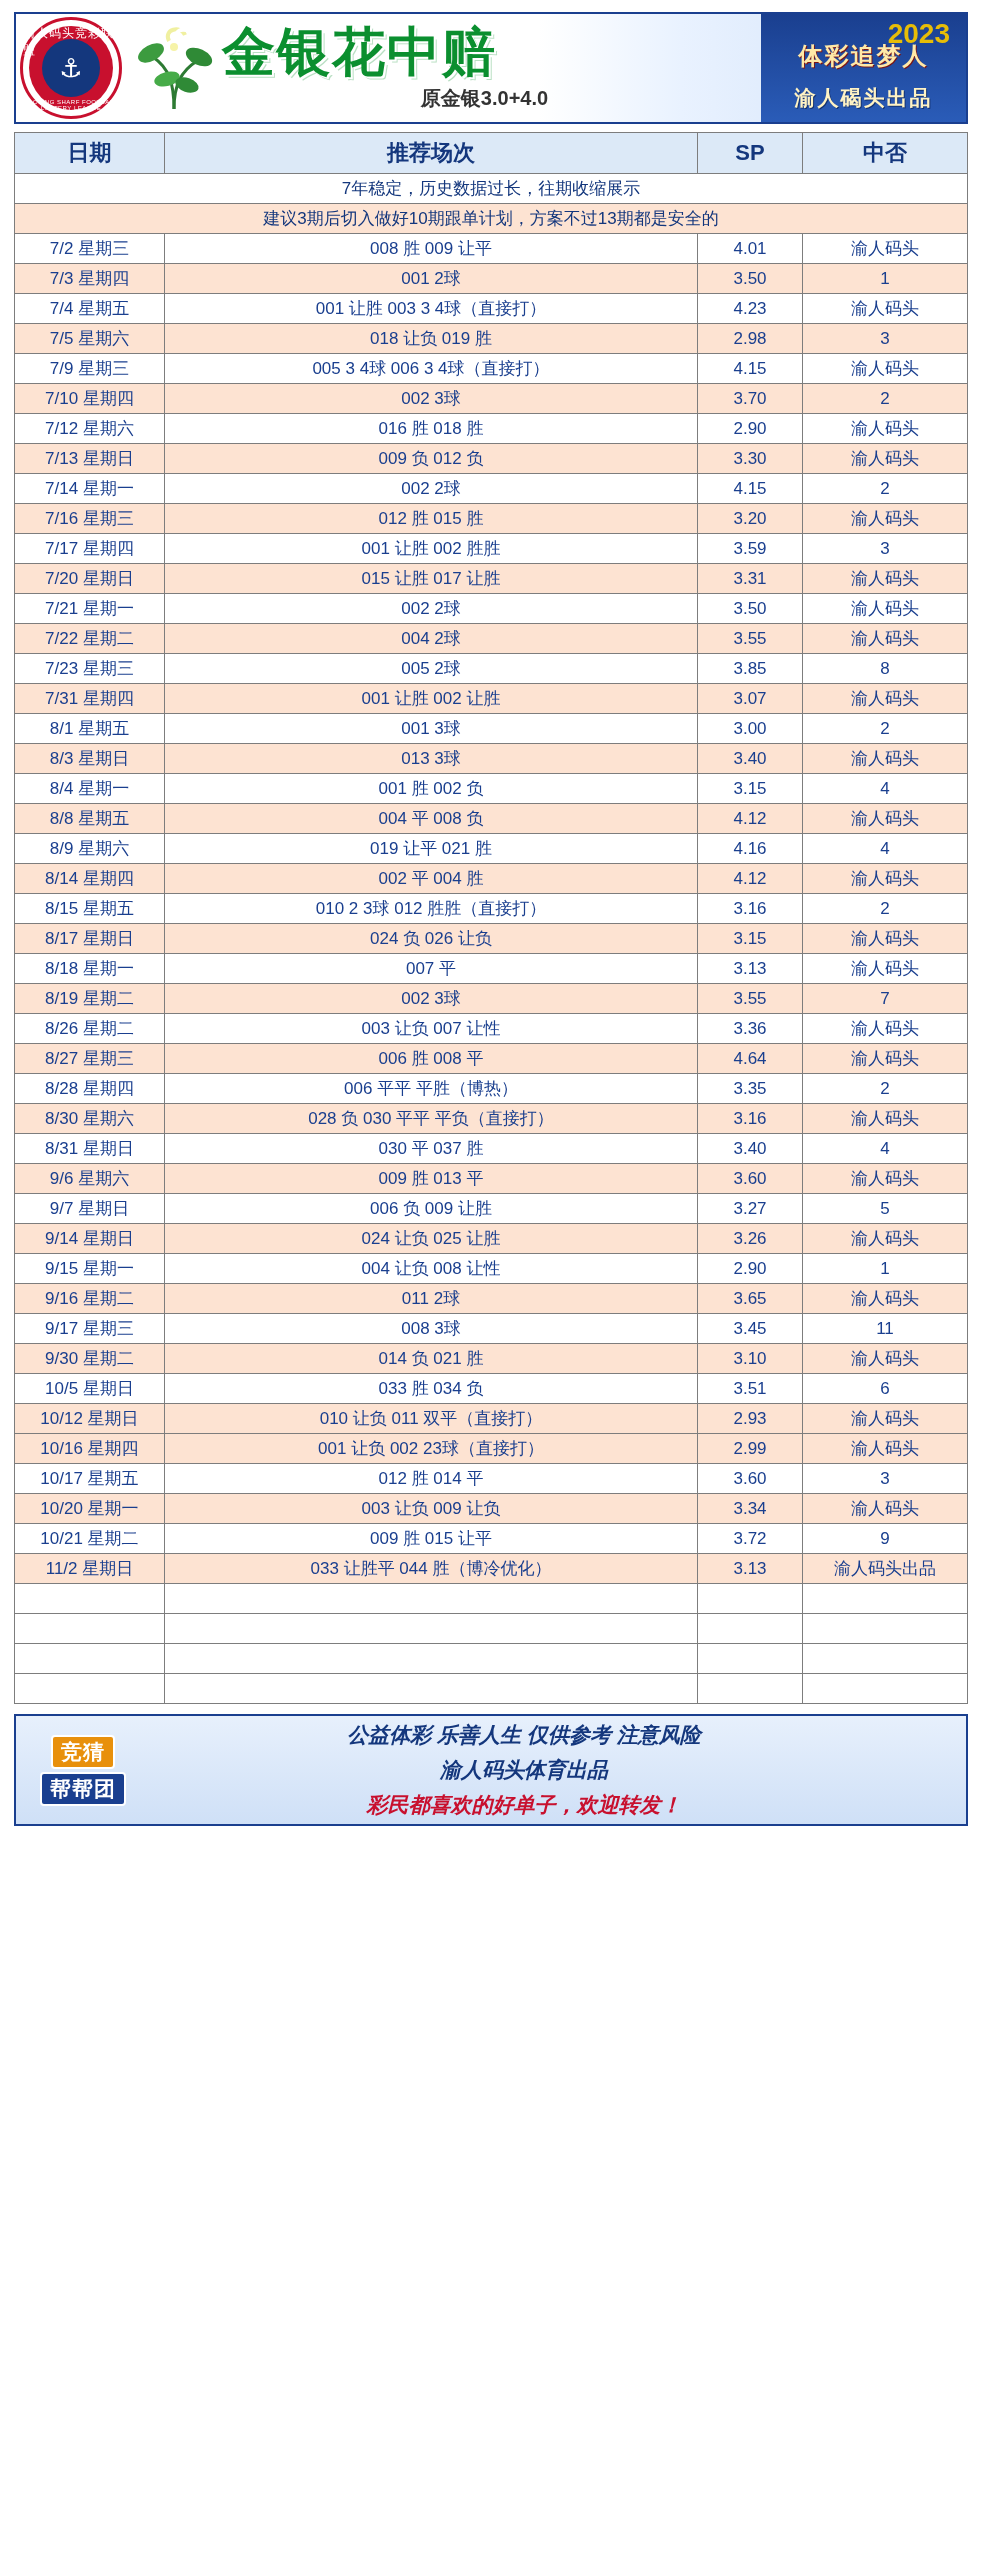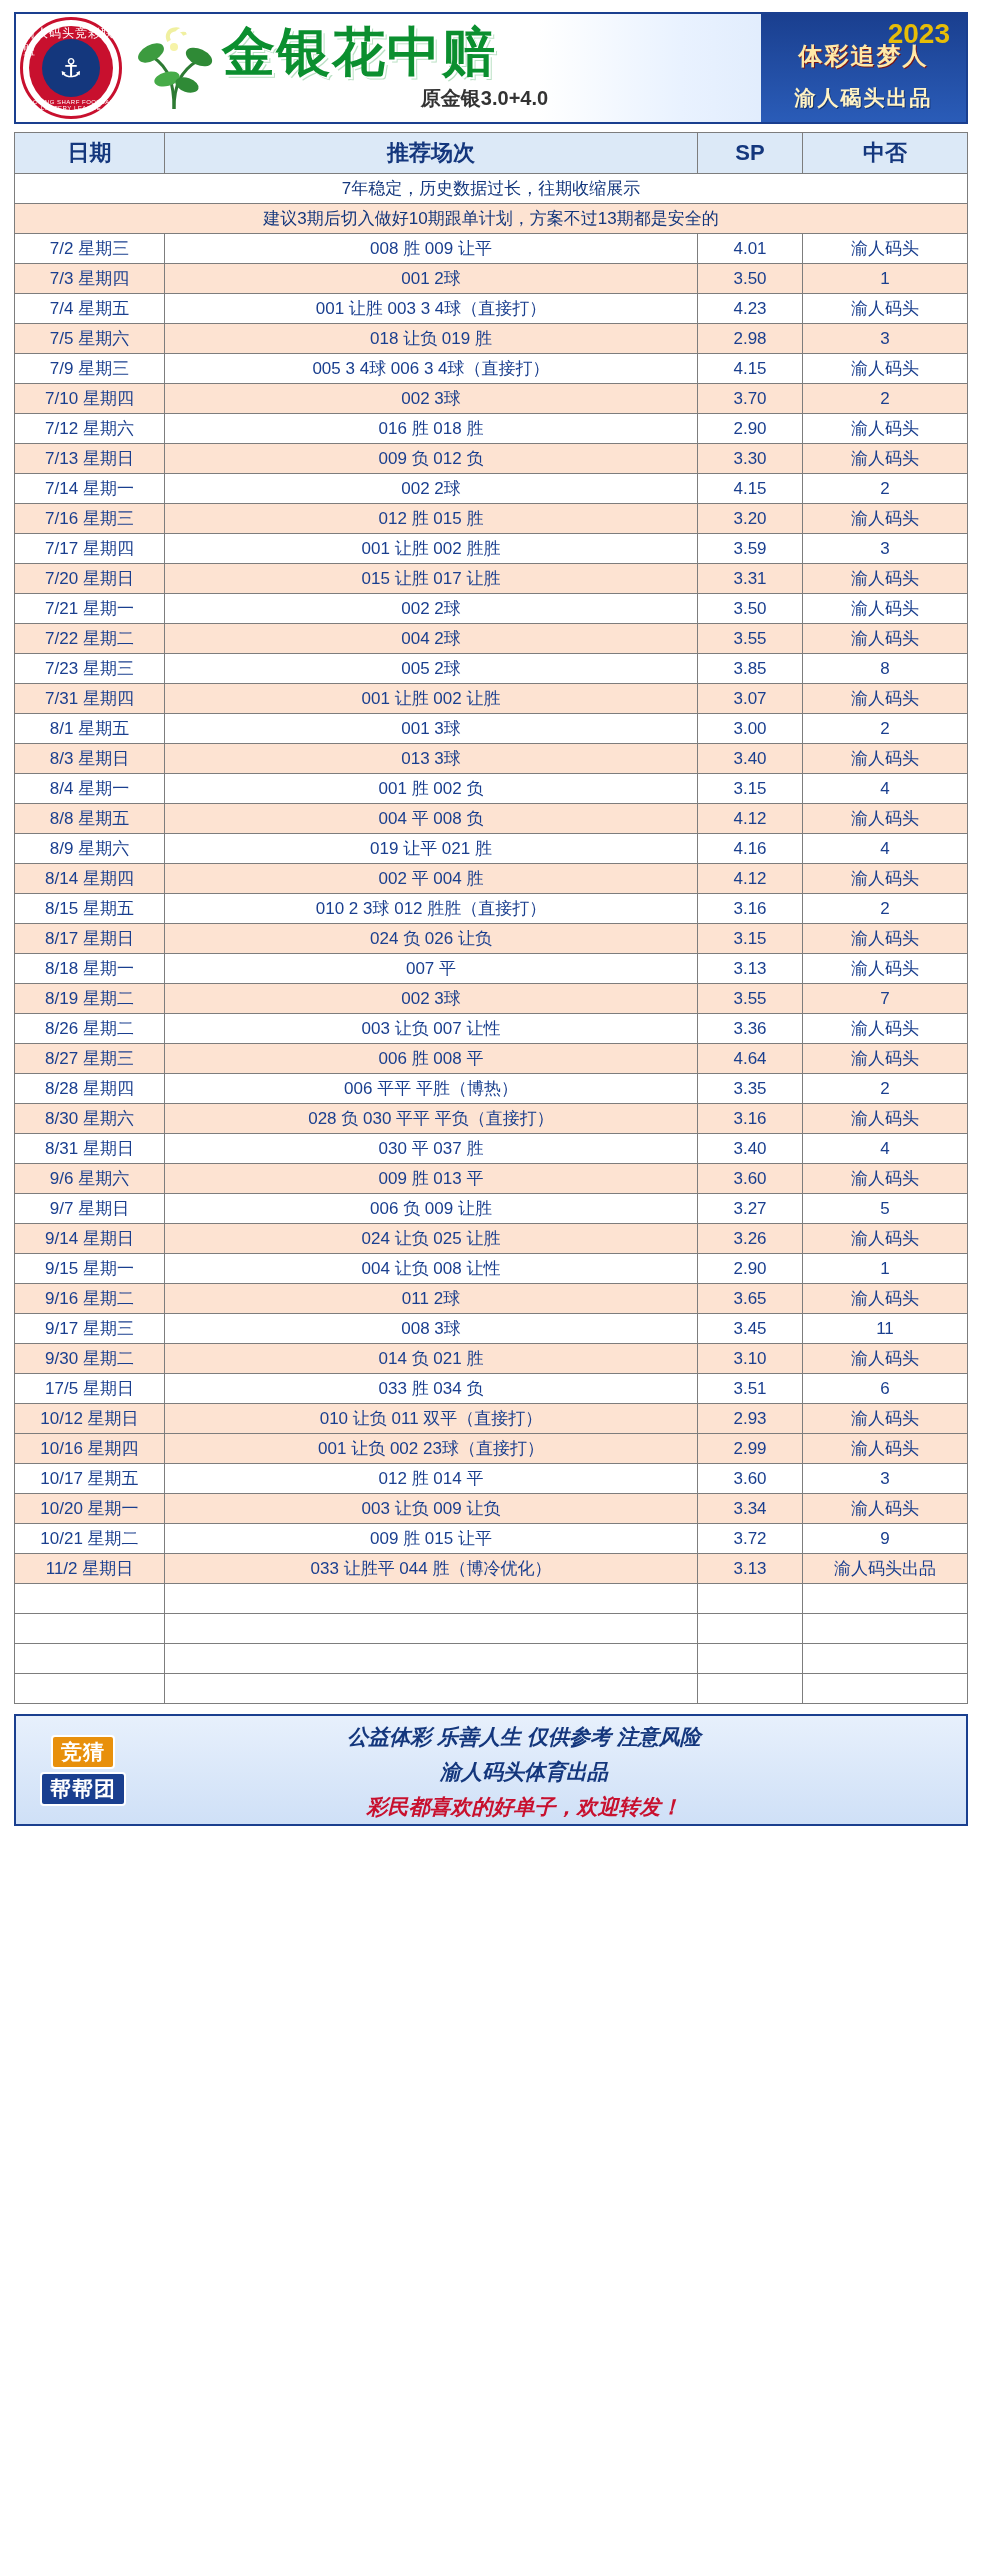--- a/index.html
+++ b/index.html
@@ -133,21 +133,21 @@
   tr.odd td{background:#ffffff;}
   tr.even td{background:#fde3d2;}
   tr.blank td{background:#ffffff;height:29px;}
   .hit-brand{color:#1a3f8f;}
   
   .footer{
     margin-top:10px;
     border:2px solid #1a3f8f;
     background:linear-gradient(180deg,#e7f0fc 0%,#cfe0f7 100%);
     height:108px;
-    display:flex;
+    display:flex;align-items:center;
     overflow:hidden;
   }
   .footer-logo{
     width:118px;flex:0 0 auto;
     display:flex;flex-direction:column;align-items:center;justify-content:center;
     margin-left:8px;
   }
   .fl-top{
     background:#e8900c;color:#ffffff;font-weight:bold;font-size:21px;
     padding:1px 8px;border-radius:4px;letter-spacing:1px;
@@ -451,21 +451,21 @@
           <td>3.45</td>
           <td class="hit-brand">11</td>
         </tr>
         <tr class="even">
           <td>9/30 星期二</td>
           <td>014 负 021 胜</td>
           <td>3.10</td>
           <td class="hit-brand">渝人码头</td>
         </tr>
         <tr class="odd">
-          <td>17/5 星期日</td>
+          <td>10/5 星期日</td>
           <td>033 胜 034 负</td>
           <td>3.51</td>
           <td class="hit-brand">6</td>
         </tr>
         <tr class="even">
           <td>10/12 星期日</td>
           <td>010 让负 011 双平（直接打）</td>
           <td>2.93</td>
           <td class="hit-brand">渝人码头</td>
         </tr>

